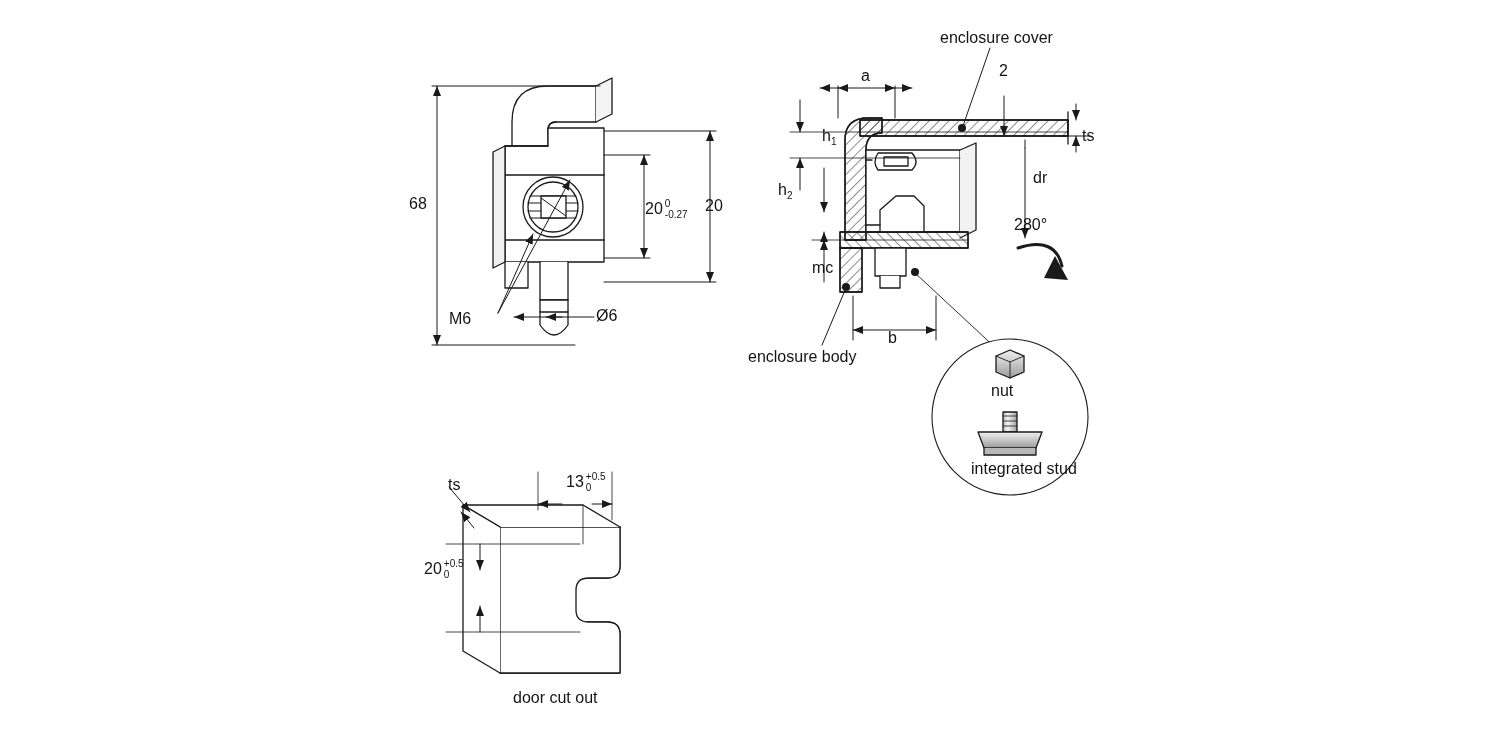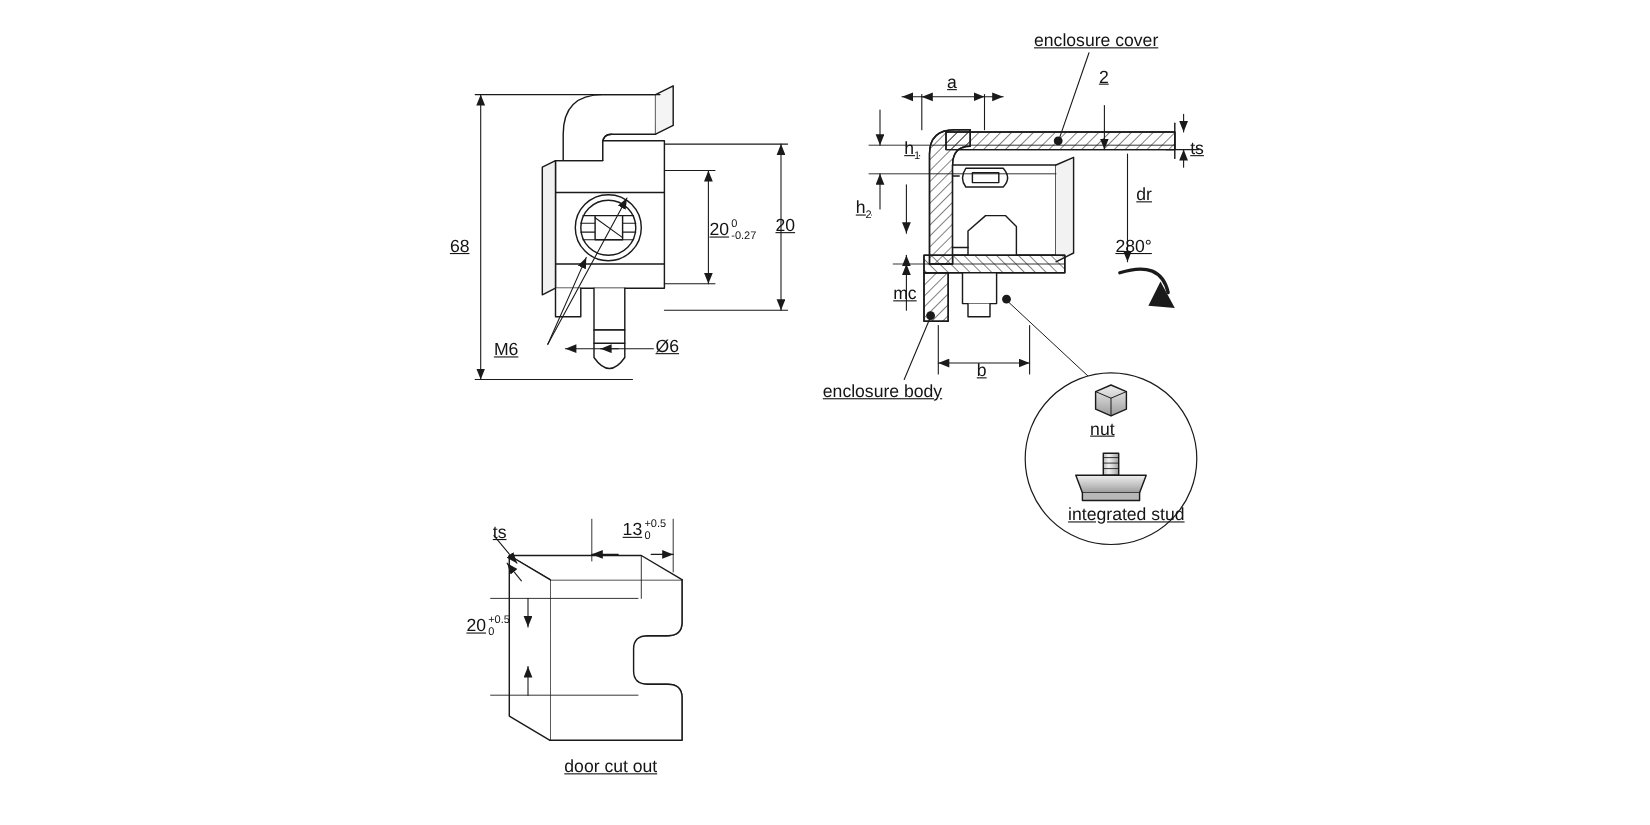--- a/index.html
+++ b/index.html
@@ -25,21 +25,20 @@
     top: 0;
     width: 1500px;
     height: 750px;
   }
   .lbl {
     position: absolute;
     font-size: 15px;
     line-height: 1;
     white-space: nowrap;
     color: #141414;
-    text-decoration: underline;
   }
   .lbl.big {
     font-size: 16px;
   }
   .sub {
     font-size: 10px;
     vertical-align: sub;
   }
   .tolstack {
     display: inline-block;
@@ -259,21 +258,21 @@
 
         <line x1="480" y1="544" x2="480" y2="570" marker-end="url(#arrEnd)"></line>
         <line x1="480" y1="632" x2="480" y2="606" marker-end="url(#arrEnd)"></line>
         <line x1="446" y1="544" x2="580" y2="544" stroke-width="0.8"></line>
         <line x1="446" y1="632" x2="580" y2="632" stroke-width="0.8"></line>
       </g>
 
     </g>
   </svg>
 
-  <div class="lbl big" style="left:409px; top:217px;">68</div>
+  <div class="lbl big" style="left:409px; top:196px;">68</div>
   <div class="lbl big" style="left:705px; top:198px;">20</div>
 
   <div class="lbl big" style="left:645px; top:199px;">
     <span>20</span><span class="tolstack"><span>0</span><span>-0.27</span></span>
   </div>
 
   <div class="lbl big" style="left:449px; top:311px;">M6</div>
   <div class="lbl big" style="left:596px; top:308px;">Ø6</div>
 
   <div class="lbl big" style="left:940px; top:30px;">enclosure cover</div>

